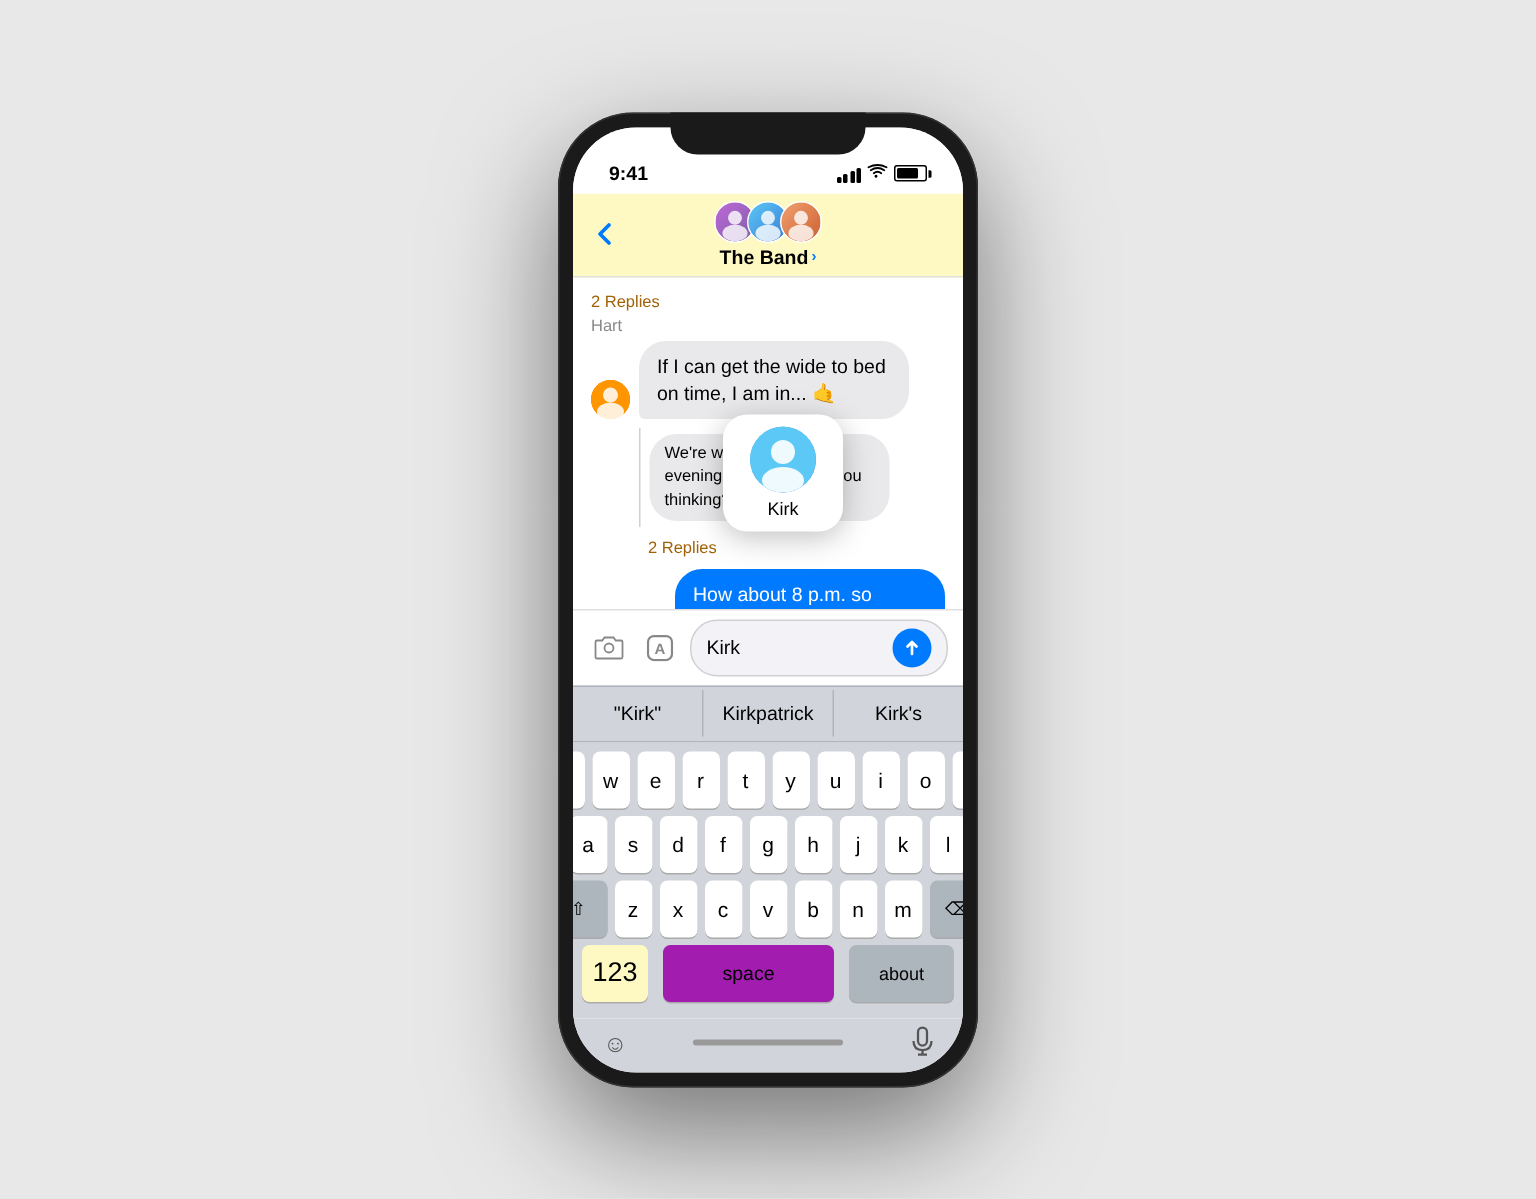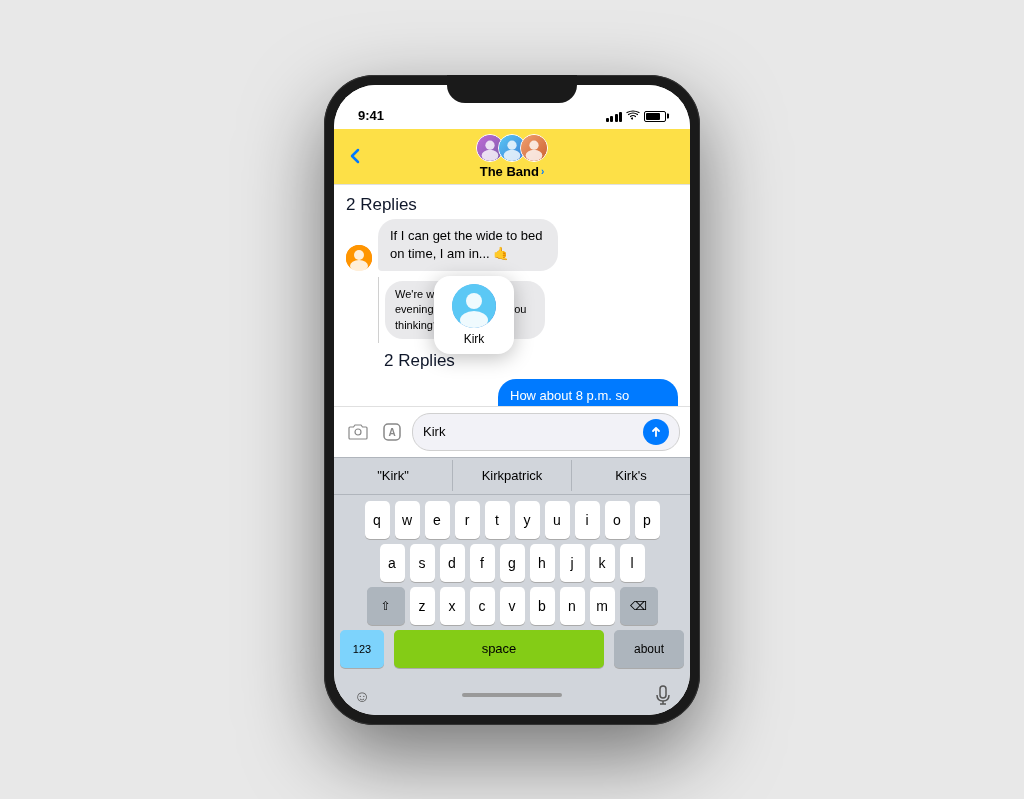--- a/index.html
+++ b/index.html
@@ -7,21 +7,21 @@
       background: #e8e8e8;
       display: flex;
       justify-content: center;
       align-items: center;
       width: 1024px;
       height: 799px;
       font-family: -apple-system, BlinkMacSystemFont, 'SF Pro Text', 'Helvetica Neue', sans-serif;
     }
 
     .phone-outer {
-      width: 376px;
+      width: 280px;
       height: 650px;
       background: #1a1a1a;
       border-radius: 50px;
       padding: 10px;
       box-shadow: 0 30px 80px rgba(0,0,0,0.5), inset 0 0 0 1px #333;
       position: relative;
     }
 
     .phone-inner {
       width: 100%;
@@ -117,21 +117,21 @@
     .battery-fill {
       background: #000;
       height: 100%;
       width: 80%;
       border-radius: 1px;
     }
 
     
     .nav-bar {
       height: 56px;
-      background: #fde047;
+      background: #fef9c3;
       border-bottom: 0.5px solid #e0e0e0;
       display: flex;
       align-items: center;
       justify-content: center;
       flex-shrink: 0;
       position: relative;
       padding: 0 16px;
     }
 
     .nav-back {
@@ -196,22 +196,22 @@
       overflow-y: auto;
       padding: 8px 12px;
       display: flex;
       flex-direction: column;
       gap: 6px;
       position: relative;
     }
 
     
     .thread-replies {
-      color: #0f172a;
-      font-size: 17px;
+      color: #a16207;
+      font-size: 11px;
       font-weight: 500;
       padding: 2px 0;
     }
 
     .sender-name {
       font-size: 11px;
       color: #888;
       margin-bottom: 2px;
     }
 
@@ -391,28 +391,28 @@
       min-width: 25px;
     }
 
     .key.wide {
       background: #adb5bd;
       color: #000;
       font-size: 12px;
     }
 
     .key.space {
-      background: #84cc16;
+      background: #a21caf;
       flex: 1;
       font-size: 13px;
     }
 
     .key.num-key {
-      background: #7dd3fc;
-      font-size: 11px;
+      background: #fef9c3;
+      font-size: 18px;
       min-width: 35px;
       text-align: right;
     }
 
     .key.return-key {
       background: #adb5bd;
       font-size: 12px;
       min-width: 60px;
     }
 
@@ -551,20 +551,21 @@
           <span>The Band</span>
           <span class="nav-chevron">›</span>
         </div>
       </div>
     </div>
 
     <div class="messages-area">
 
       <div style="display:flex; flex-direction:column; gap:2px;">
         <div class="thread-replies">2 Replies</div>
+        <div class="sender-name">Hart</div>
         <div class="message-row incoming">
           <div class="hart-avatar">
             <svg width="26" height="26" viewBox="0 0 26 26">
               <circle cx="13" cy="13" r="13" fill="#ff9500"></circle>
               <circle cx="13" cy="10" r="5" fill="#fff" opacity="0.85"></circle>
               <ellipse cx="13" cy="21" rx="9" ry="6" fill="#fff" opacity="0.85"></ellipse>
             </svg>
           </div>
           <div class="bubble incoming">
             <span>If I can get the wide to bed on time, I am in... 🤙</span>

